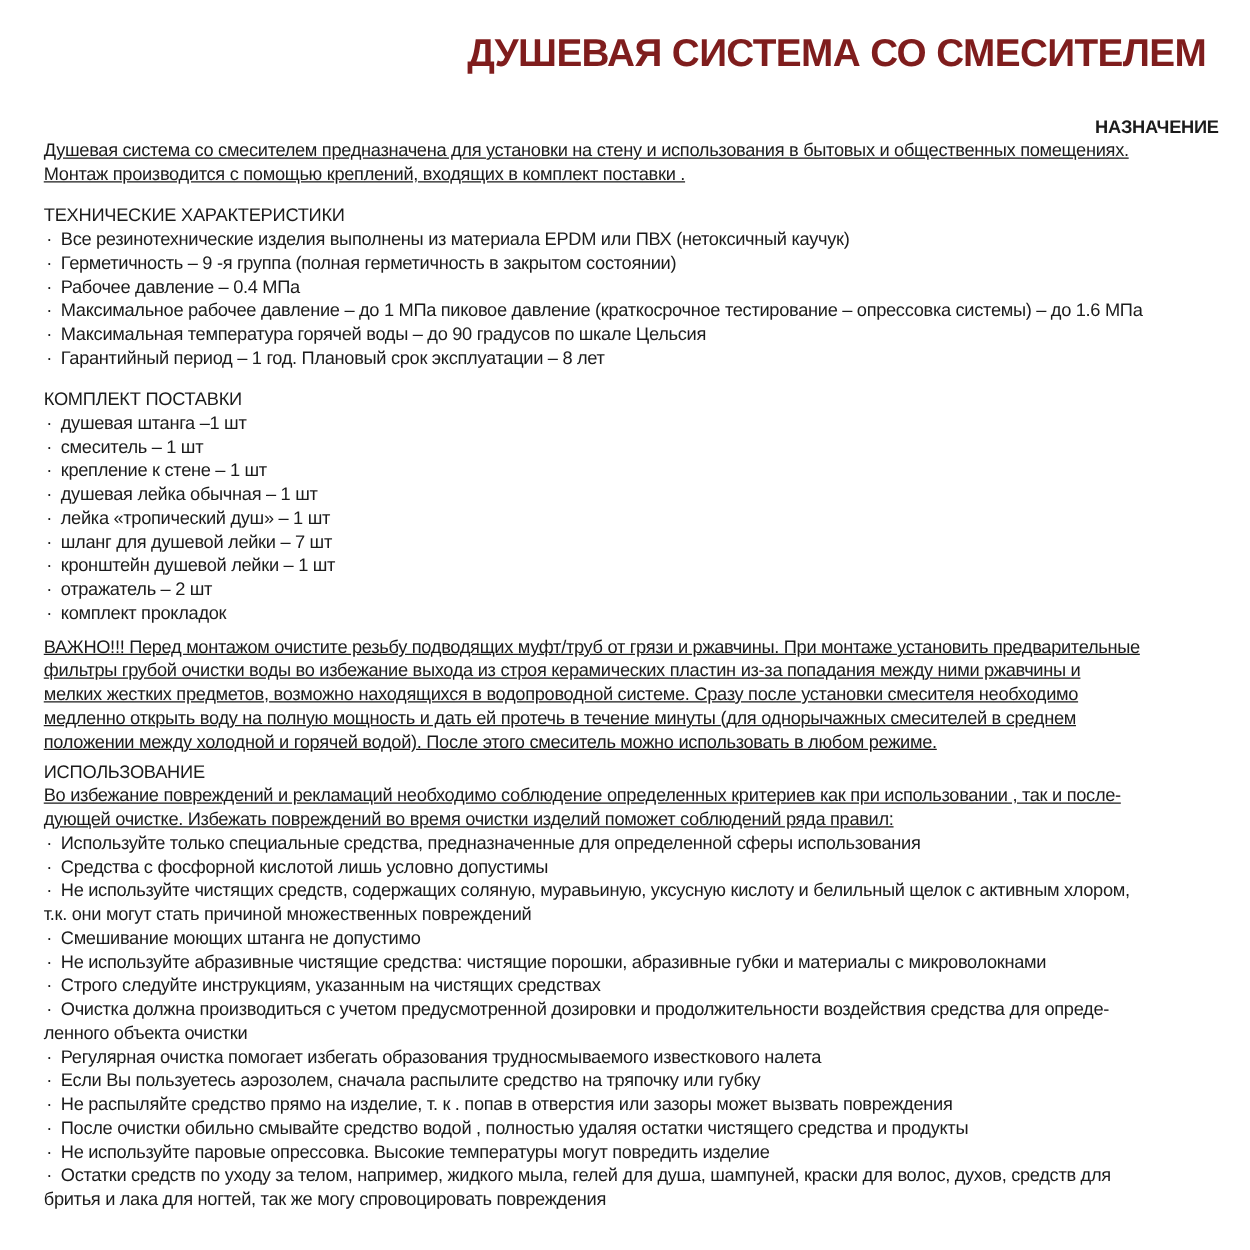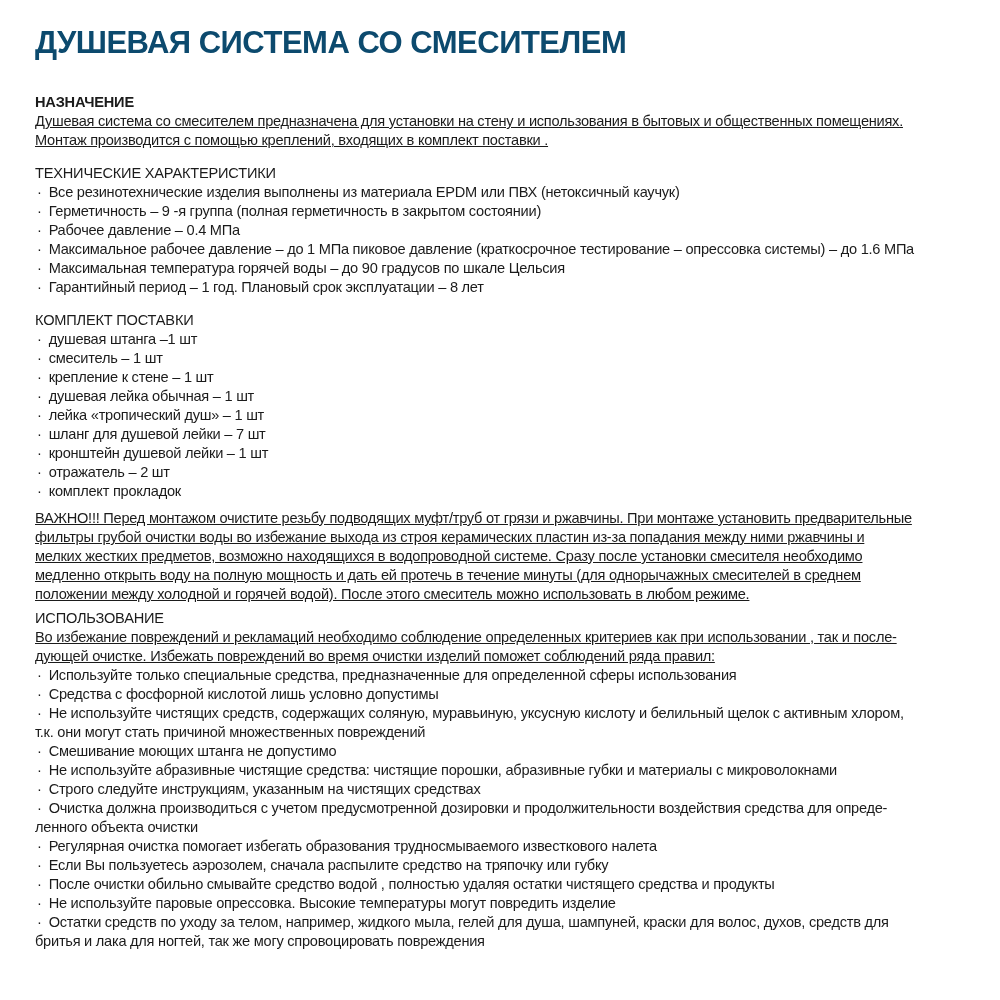--- a/index.html
+++ b/index.html
@@ -16,40 +16,40 @@
   }
   .page {
     box-sizing: border-box;
     width: 1000px;
     height: 1000px;
     padding: 26px 25px 0 35px;
     background: #ffffff;
   }
   .doc-title {
     margin: 0 10px 33px 0;
-    text-align: left;
+    text-align: right;
     font-size: 31px;
     line-height: 34px;
     font-weight: 700;
     letter-spacing: -0.5px;
-    color: #0c4a6e;
+    color: #7f1d1d;
   }
   .section { margin: 0; }
   .section + .section { margin-top: 14px; }
   .section.gap-sm { margin-top: 8px; }
   .section.gap-xs { margin-top: 5px; }
   .sec-heading {
     margin: 0;
     font-size: 14.6px;
     line-height: 19px;
     font-weight: 400;
     letter-spacing: -0.2px;
     color: #1b1b1b;
   }
-  .sec-heading.bold { font-weight: 700; }
+  .sec-heading.bold { font-weight: 700; text-align: right; }
   .para {
     margin: 0;
     font-size: 14.6px;
     line-height: 19px;
     letter-spacing: -0.25px;
     white-space: pre-wrap;
     color: #1b1b1b;
     text-decoration: underline;
   }
   .bullet {
@@ -119,19 +119,20 @@
     <div class="bullet"><span class="bm">·</span><span class="bt">Средства с фосфорной кислотой лишь условно допустимы</span></div>
     <div class="bullet"><span class="bm">·</span><span class="bt">Не используйте чистящих средств, содержащих соляную, муравьиную, уксусную кислоту и белильный щелок с активным хлором,
 т.к. они могут стать причиной множественных повреждений</span></div>
     <div class="bullet"><span class="bm">·</span><span class="bt">Смешивание моющих штанга не допустимо</span></div>
     <div class="bullet"><span class="bm">·</span><span class="bt">Не используйте абразивные чистящие средства: чистящие порошки, абразивные губки и материалы с микроволокнами</span></div>
     <div class="bullet"><span class="bm">·</span><span class="bt">Строго следуйте инструкциям, указанным на чистящих средствах</span></div>
     <div class="bullet"><span class="bm">·</span><span class="bt">Очистка должна производиться с учетом предусмотренной дозировки и продолжительности воздействия средства для опреде-
 ленного объекта очистки</span></div>
     <div class="bullet"><span class="bm">·</span><span class="bt">Регулярная очистка помогает избегать образования трудносмываемого известкового налета</span></div>
     <div class="bullet"><span class="bm">·</span><span class="bt">Если Вы пользуетесь аэрозолем, сначала распылите средство на тряпочку или губку</span></div>
+    <div class="bullet"><span class="bm">·</span><span class="bt">Не распыляйте средство прямо на изделие, т. к . попав в отверстия или зазоры может вызвать повреждения</span></div>
     <div class="bullet"><span class="bm">·</span><span class="bt">После очистки обильно смывайте средство водой , полностью удаляя остатки чистящего средства и продукты</span></div>
     <div class="bullet"><span class="bm">·</span><span class="bt">Не используйте паровые опрессовка. Высокие температуры могут повредить изделие</span></div>
     <div class="bullet"><span class="bm">·</span><span class="bt">Остатки средств по уходу за телом, например, жидкого мыла, гелей для душа, шампуней, краски для волос, духов, средств для
 бритья и лака для ногтей, так же могу спровоцировать повреждения</span></div>
   </div>
 
 </div>
 
 </body></html>

